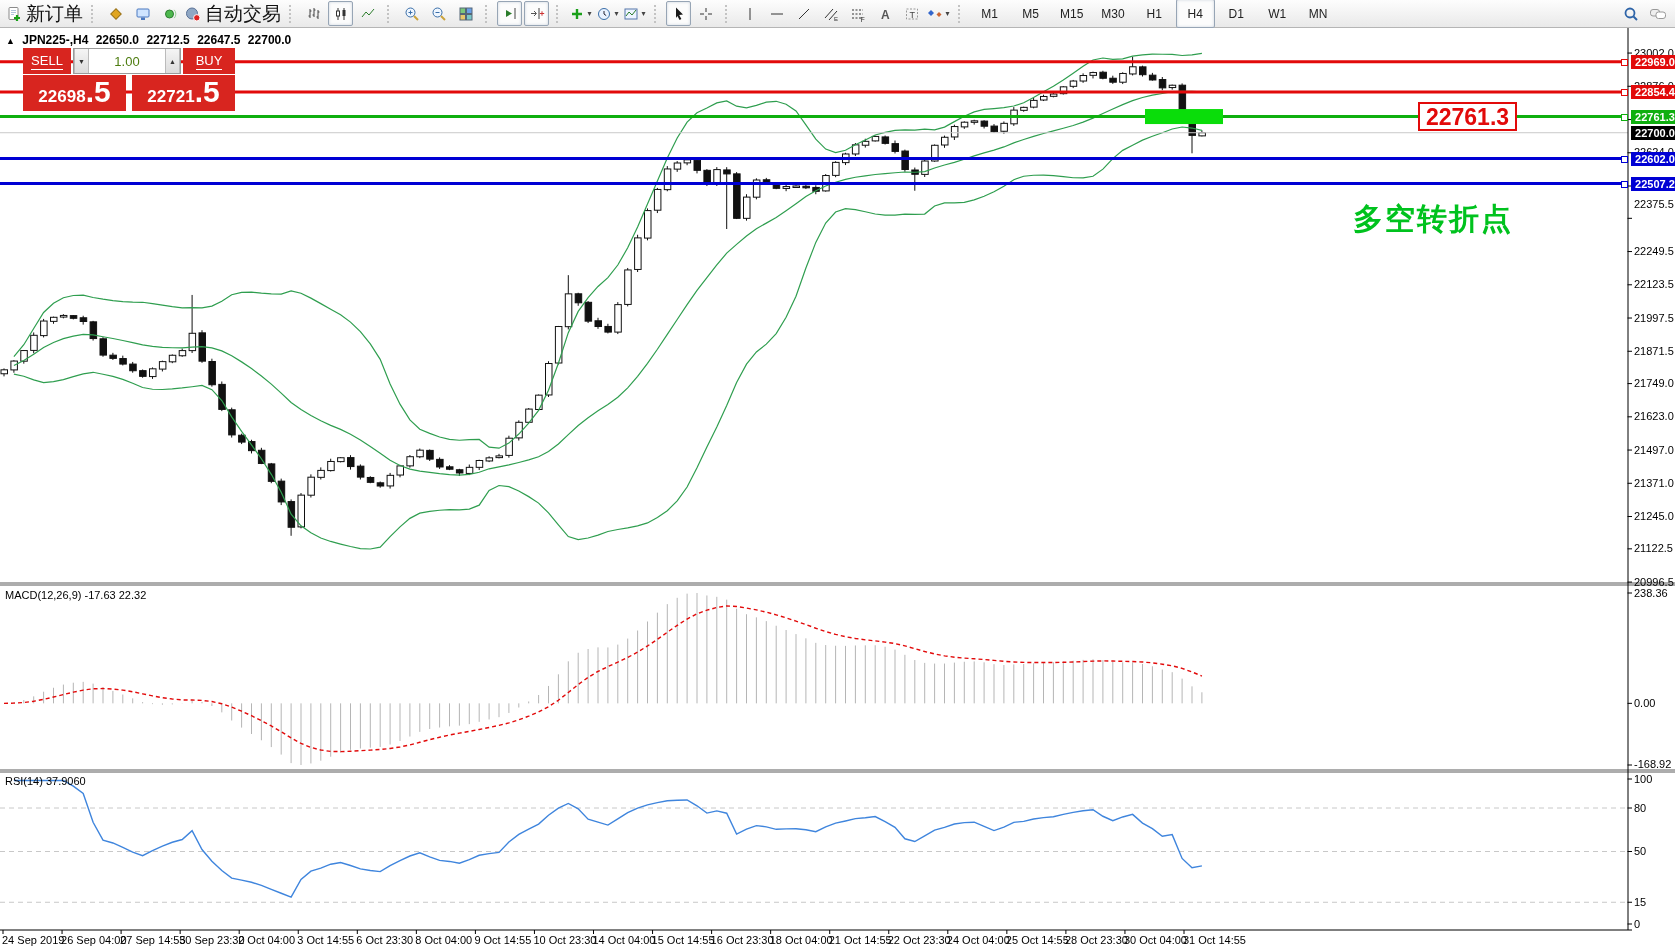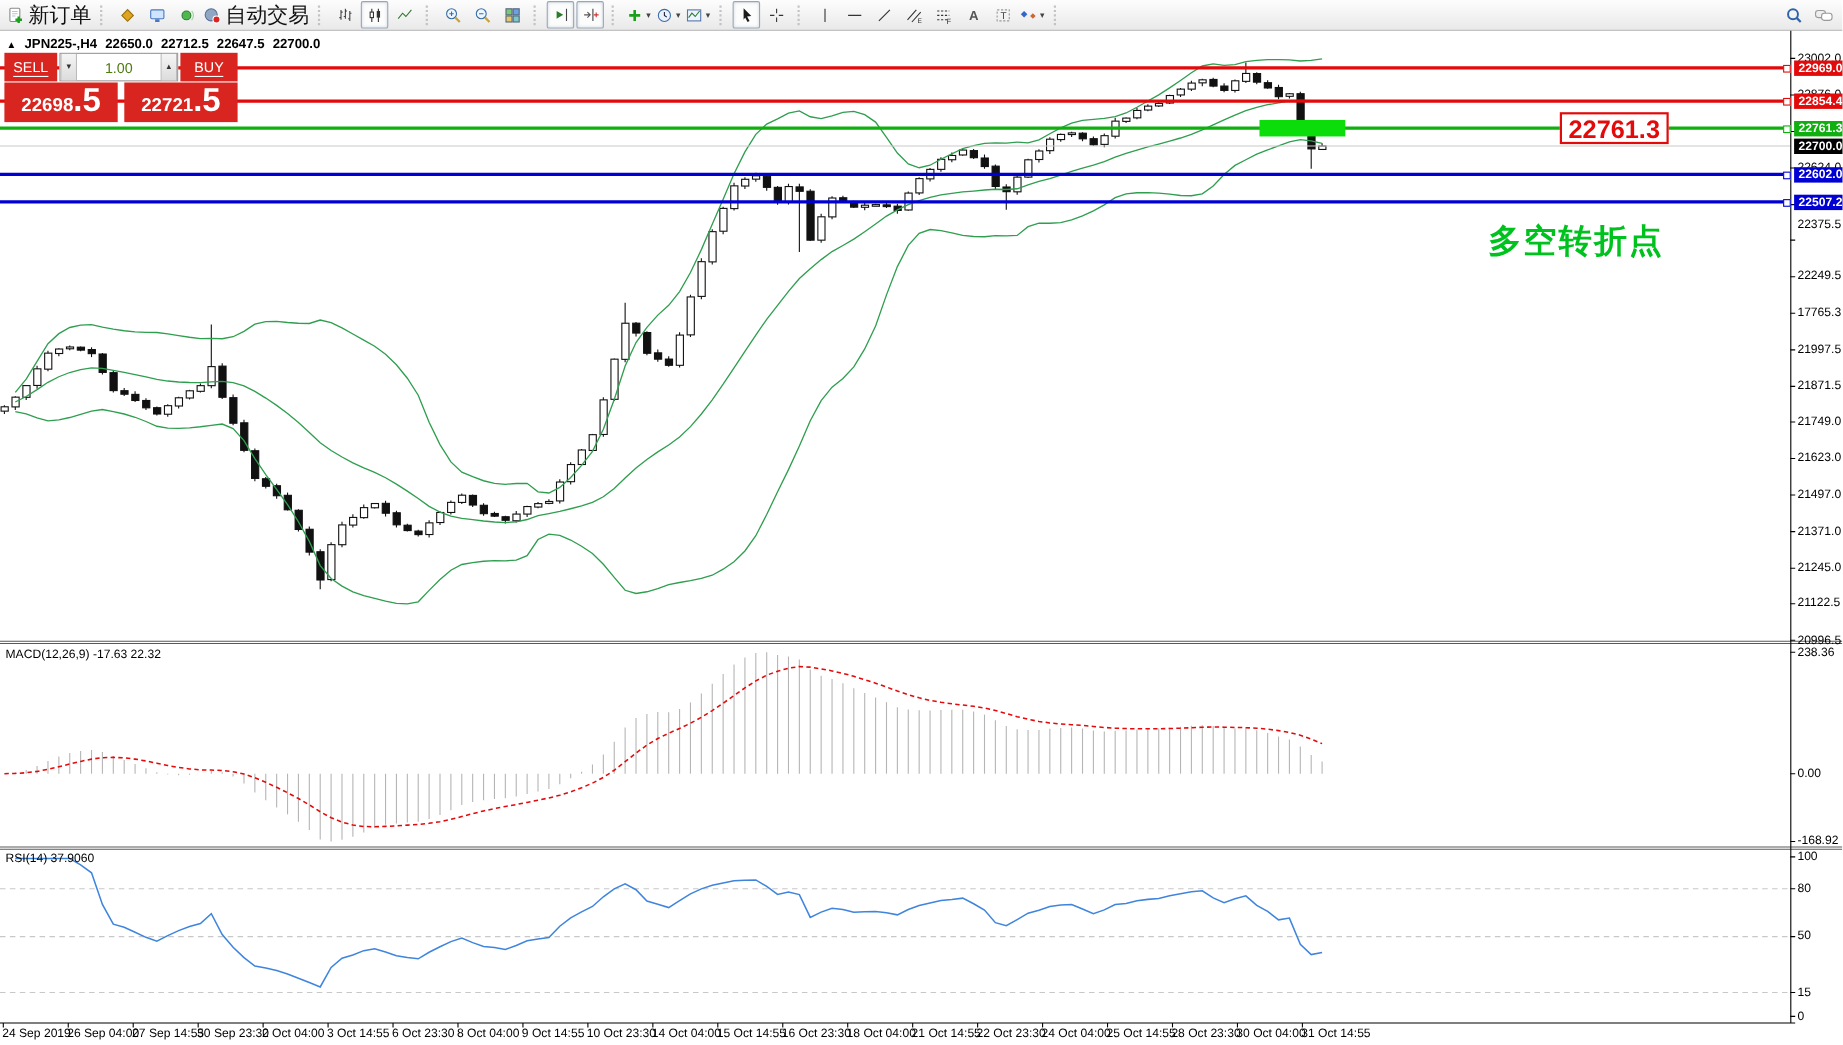--- a/index.html
+++ b/index.html
@@ -23,21 +23,21 @@
   #labels-layer{position:absolute;left:0;top:0;width:1675px;height:950px;pointer-events:none;}
   .axlab{position:absolute;font-size:11px;color:#000;white-space:nowrap;}
   .tag{position:absolute;left:1631px;width:48px;height:14px;font-size:11px;font-weight:bold;color:#fff;
     text-align:center;line-height:14px;white-space:nowrap;}
   .tagmark{position:absolute;left:1621px;width:5px;height:5px;background:#fff;}
   .timelab{position:absolute;font-size:11px;color:#000;white-space:nowrap;}
   .indlab{position:absolute;font-size:11px;color:#000;white-space:nowrap;}
   #ohlc-line{position:absolute;left:6px;top:33px;font-size:12px;font-weight:bold;color:#000;}
   #ohlc-line span{margin-right:4px;}
   
-  #trade-panel{position:absolute;left:4px;top:48px;width:220px;}
+  #trade-panel{position:absolute;left:23px;top:48px;width:220px;}
   #tp-row1{display:flex;height:26px;}
   .tp-btn{background:#d8251f;color:#fff;font-size:13px;display:flex;align-items:center;justify-content:center;}
   #sell-btn{width:48px;}#buy-btn{width:52px;}
   .tp-btn span{border-bottom:1px solid #fff;padding-bottom:1px;}
   #vol-box{display:flex;width:108px;margin:0 2px;border:1px solid #9a9a9a;box-sizing:border-box;background:#fff;}
   .vol-arrow{width:13px;background:linear-gradient(#f5f5f5,#dcdcdc);border-left:1px solid #bbb;border-right:1px solid #bbb;
     font-size:7px;color:#333;display:flex;align-items:center;justify-content:center;}
   #vol-value{flex:1;font-size:13px;color:#4d7c0f;display:flex;align-items:center;justify-content:center;}
   #tp-row2{display:flex;margin-top:1px;}
   .tp-price{background:#d8251f;color:#fff;height:36px;display:flex;align-items:baseline;justify-content:center;padding-top:0;}
@@ -269,20 +269,21 @@
     <span class="tbtn">
         <span>
           <svg width="16" height="16" viewBox="0 0 16 16">
             <path d="M4 4l3 3-3 3-3-3z" fill="#3366cc"></path>
             <path d="M12 6l2.5 2.5L12 11 9.5 8.5z" fill="#cc6633"></path>
           </svg>
         </span>
         <span class="caret">▾</span>
       </span>
     <span class="grip"></span>
+    <span id="tf-group"><span class="tbtn tf">M1</span><span class="tbtn tf">M5</span><span class="tbtn tf">M15</span><span class="tbtn tf">M30</span><span class="tbtn tf">H1</span><span class="tbtn tf active">H4</span><span class="tbtn tf">D1</span><span class="tbtn tf">W1</span><span class="tbtn tf">MN</span></span>
     <span id="tb-right">
       <span class="tbtn">
           <span>
             <svg width="16" height="16" viewBox="0 0 16 16">
               <circle cx="7" cy="7" r="4.5" fill="none" stroke="#2e64a8" stroke-width="1.8"></circle>
               <path d="M10.5 10.5 14 14" stroke="#2e64a8" stroke-width="2"></path>
             </svg>
           </span>
         </span>
       <span class="tbtn">
@@ -739,21 +740,21 @@
       <line x1="1184" y1="930" x2="1184" y2="934" stroke="#000"></line>
     </svg>
   <div id="labels-layer">
       <div class="axlab" style="left:1634px;top:46.55941064638783px;">23002.0</div>
       <div class="axlab" style="left:1634px;top:79.79610266159696px;">22876.0</div>
       <div class="axlab" style="left:1634px;top:113.03279467680608px;">22750.0</div>
       <div class="axlab" style="left:1634px;top:146.26948669201522px;">22624.0</div>
       <div class="axlab" style="left:1634px;top:179.50617870722434px;">22498.0</div>
       <div class="axlab" style="left:1634px;top:198px;">22375.5</div>
       <div class="axlab" style="left:1634px;top:245.05632129277566px;">22249.5</div>
-      <div class="axlab" style="left:1634px;top:278.2930133079848px;">17765.3</div>
+      <div class="axlab" style="left:1634px;top:278.2930133079848px;">22123.5</div>
       <div class="axlab" style="left:1634px;top:311.5297053231939px;">21997.5</div>
       <div class="axlab" style="left:1634px;top:344.76639733840307px;">21871.5</div>
       <div class="axlab" style="left:1634px;top:377.07984790874525px;">21749.0</div>
       <div class="axlab" style="left:1634px;top:410.3165399239544px;">21623.0</div>
       <div class="axlab" style="left:1634px;top:443.5532319391635px;">21497.0</div>
       <div class="axlab" style="left:1634px;top:476.7899239543726px;">21371.0</div>
       <div class="axlab" style="left:1634px;top:510.0266159695818px;">21245.0</div>
       <div class="axlab" style="left:1634px;top:542.340066539924px;">21122.5</div>
       <div class="axlab" style="left:1634px;top:575.5767585551331px;">20996.5</div>
       <div class="axlab" style="left:1634px;top:587px;">238.36</div>

